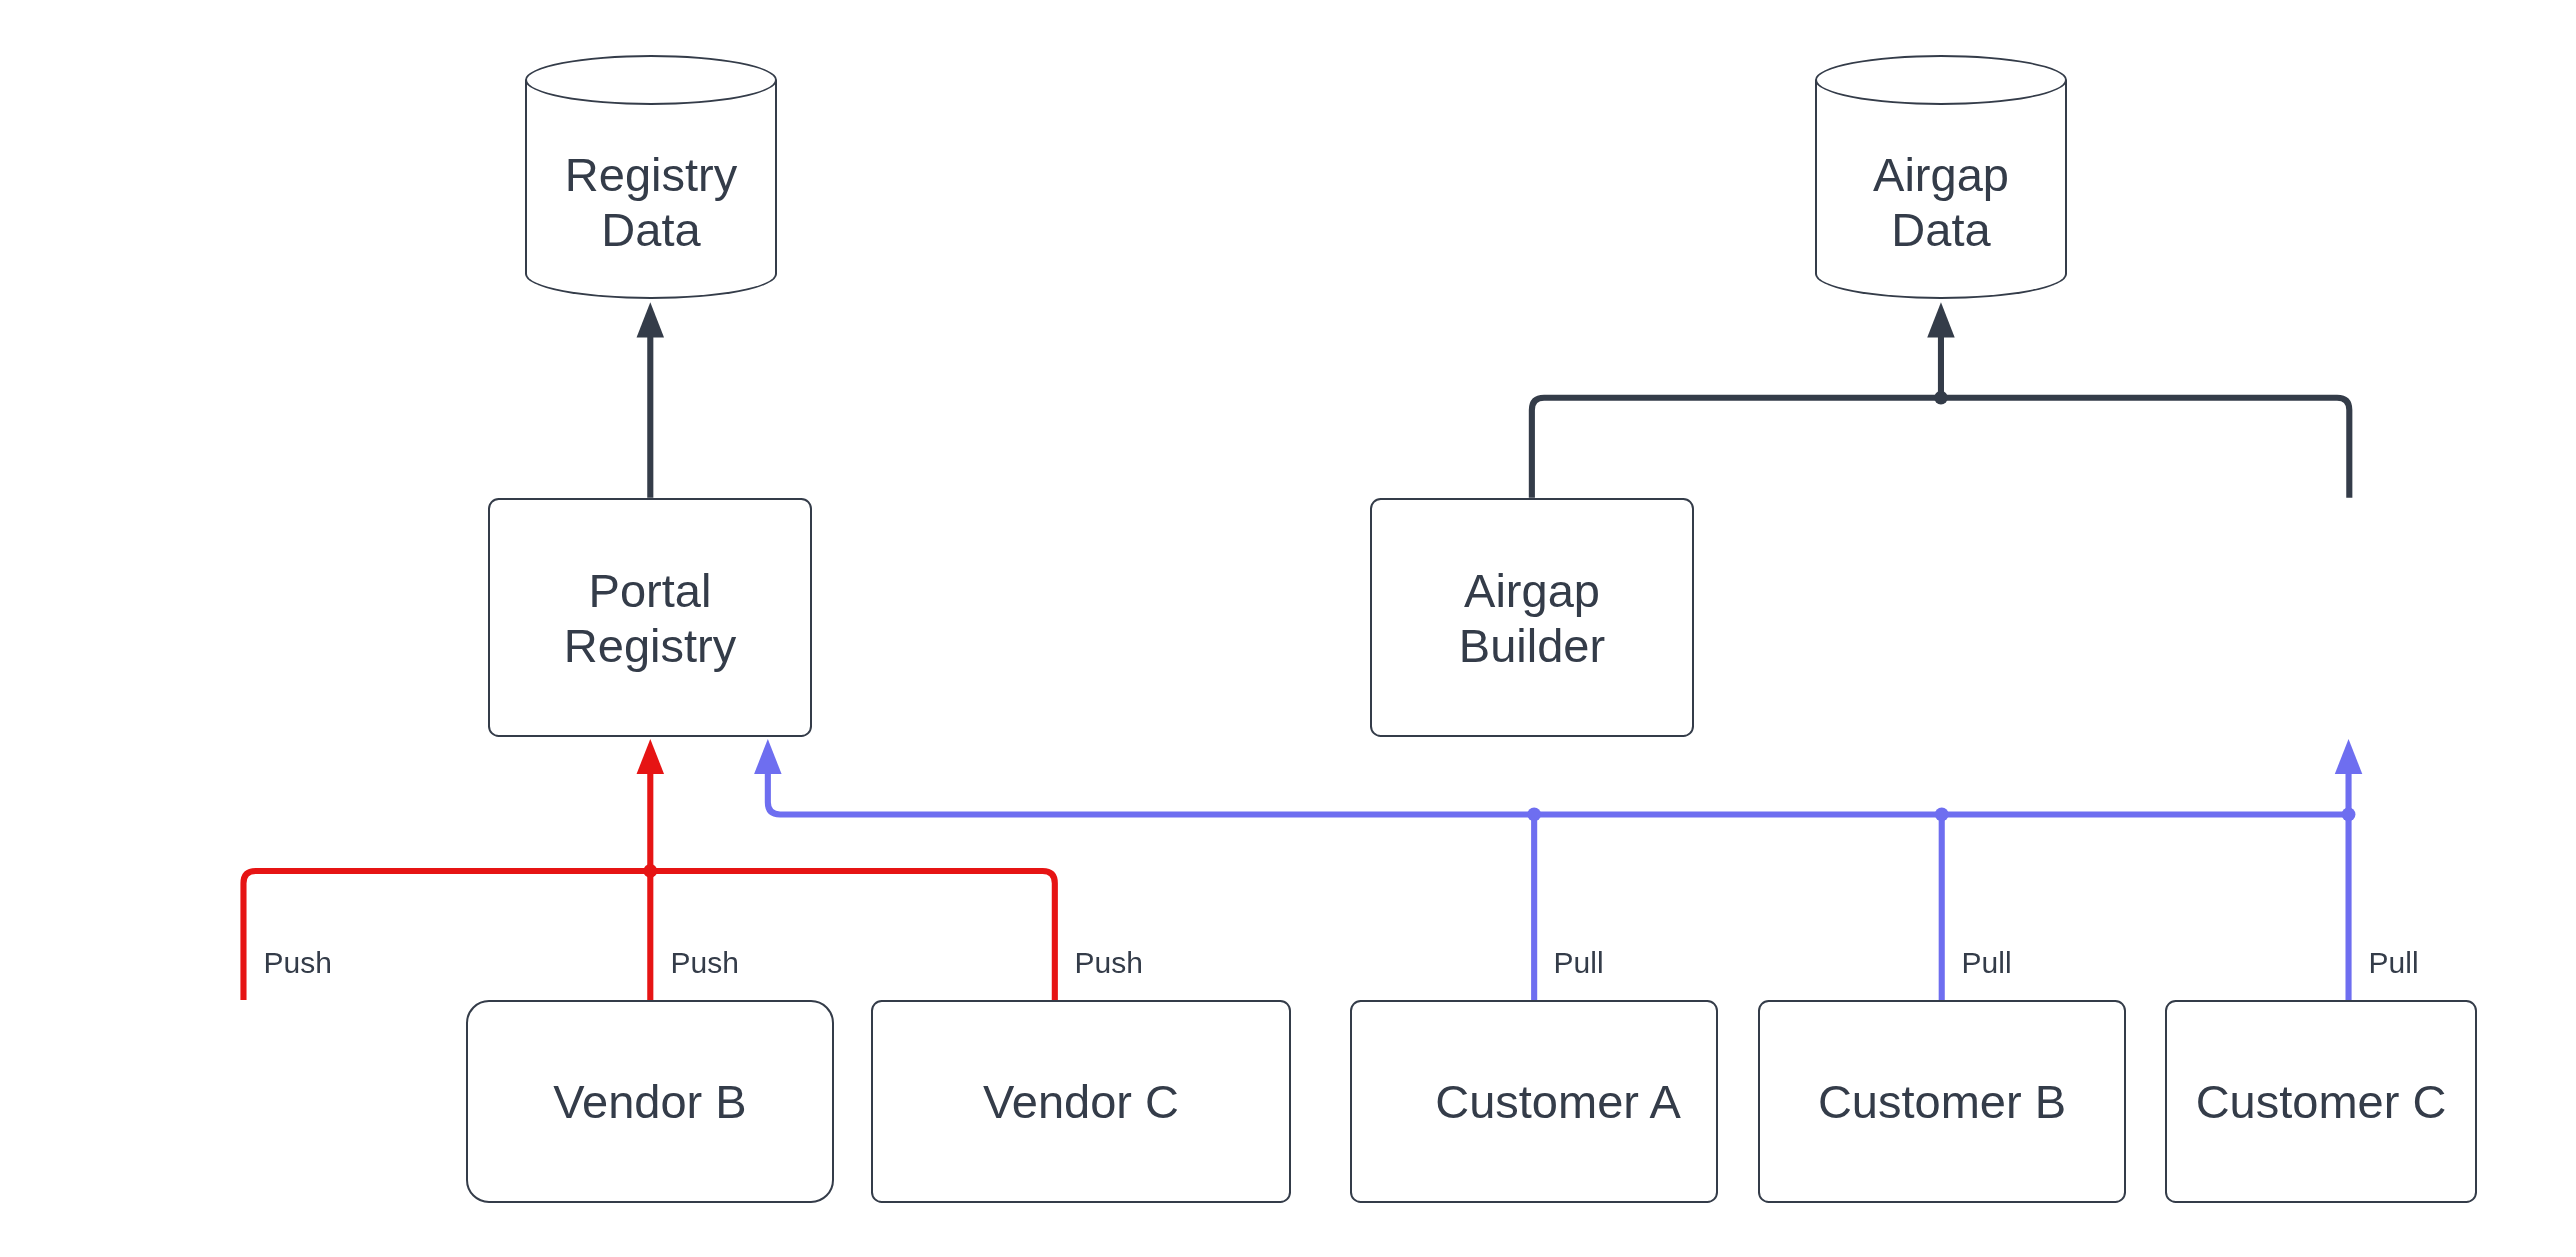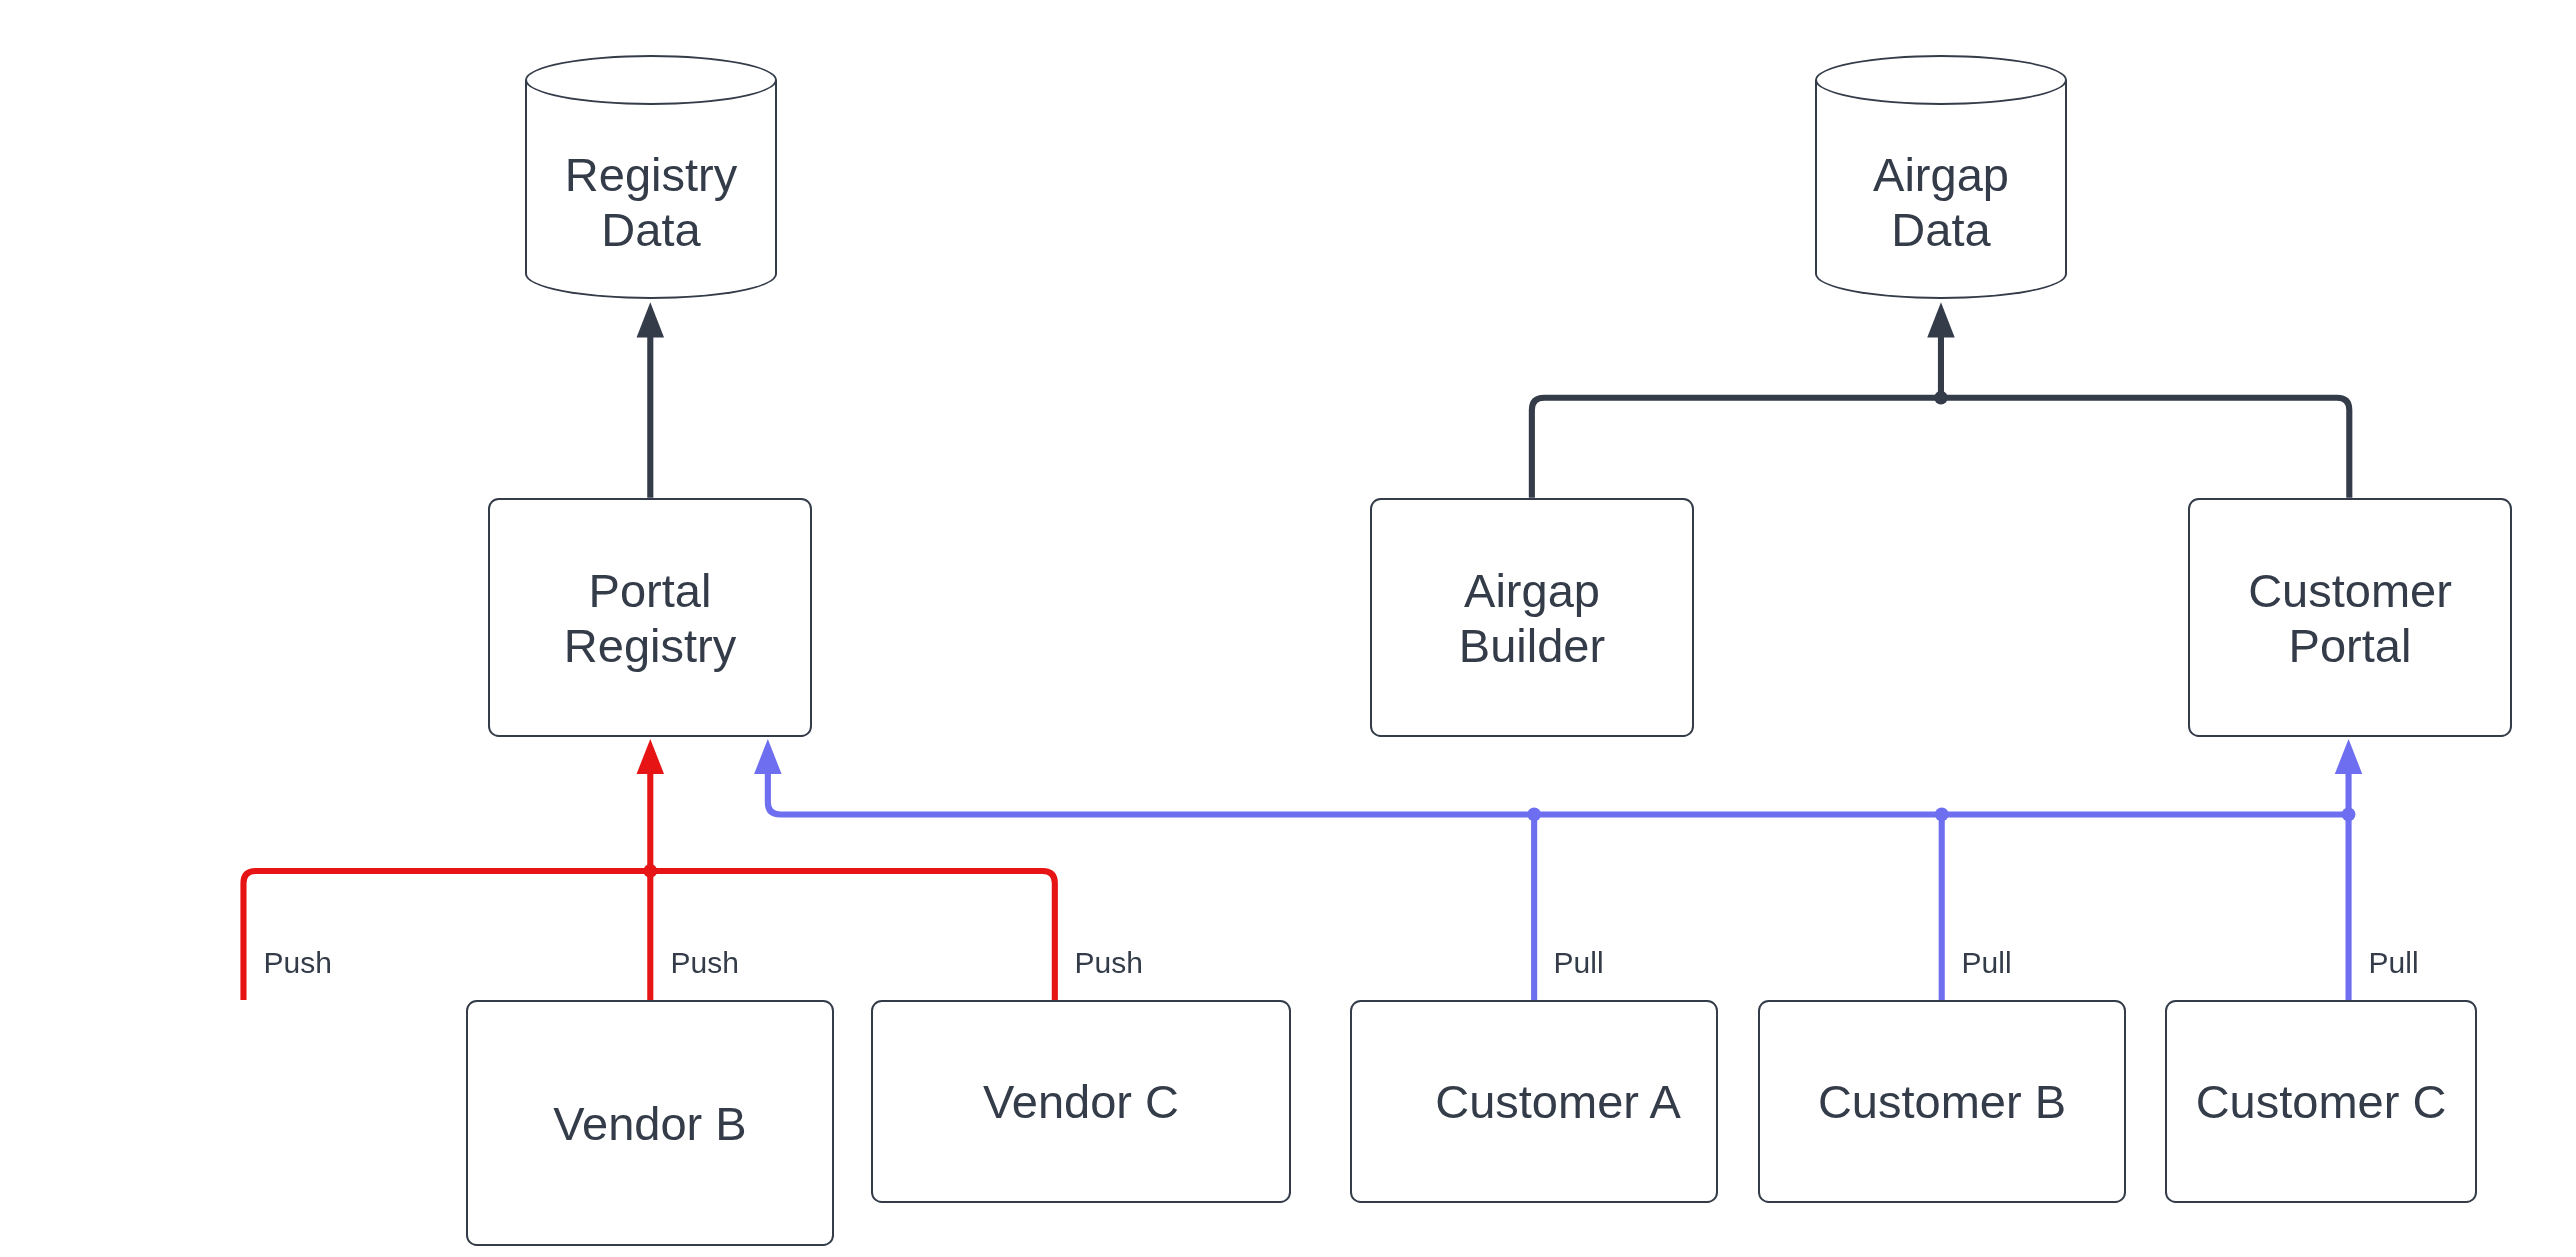--- a/index.html
+++ b/index.html
@@ -75,21 +75,21 @@
     padding:0 4.6px;
   }
 
   
   #node-registry-data{left:525px;top:55px;width:252px;height:244px;}
   #node-airgap-data{left:1815px;top:55px;width:252px;height:244px;}
   #node-vendor-registry{left:488px;top:498px;width:324px;height:239px;}
   #node-airgap-builder{left:1370px;top:498px;width:324px;height:239px;}
   #node-customer-portal{left:2188px;top:498px;width:324px;height:239px;}
   #node-vendor-a{left:60px;top:1000px;width:368px;height:203px;}
-  #node-vendor-b{left:466px;top:1000px;width:368px;height:246px;}
+  #node-vendor-b{left:466px;top:1000px;width:368px;height:203px;border-radius:23px;}
   #node-vendor-c{left:871px;top:1000px;width:420px;height:203px;}
   #node-customer-a{left:1350px;top:1000px;width:368px;height:203px;padding-left:48px;}
   #node-customer-b{left:1758px;top:1000px;width:368px;height:203px;}
   #node-customer-c{left:2165px;top:1000px;width:312px;height:203px;}
 
   
   #label-push-a{left:259px;top:936px;}
   #label-push-b{left:666px;top:936px;}
   #label-push-c{left:1070px;top:936px;}
   #label-pull-a{left:1549px;top:936px;}
@@ -157,26 +157,20 @@
     </div>
   </div>
 
   <div class="node" id="node-airgap-builder">
     <div class="node-label">
       <span>Airgap</span>
       <span>Builder</span>
     </div>
   </div>
 
-  <div class="node" id="node-customer-portal">
-    <div class="node-label">
-      <span>Customer</span>
-      <span>Portal</span>
-    </div>
-  </div>
 
 
   <div class="node" id="node-vendor-b">
     <div class="node-label">
       <span>Vendor B</span>
     </div>
   </div>
 
   <div class="node" id="node-vendor-c">
     <div class="node-label">

